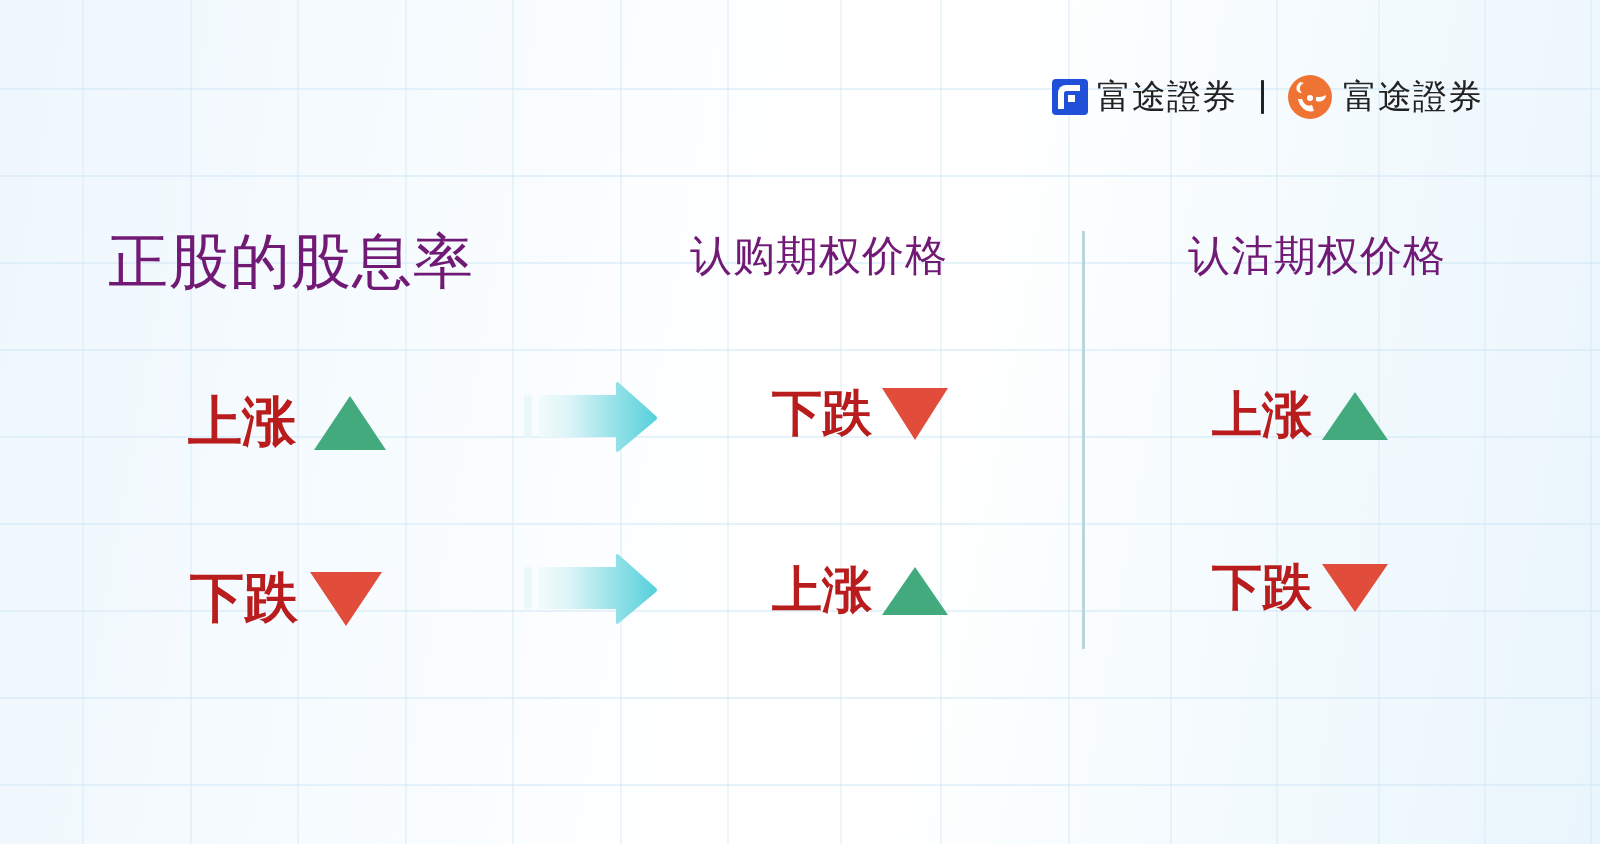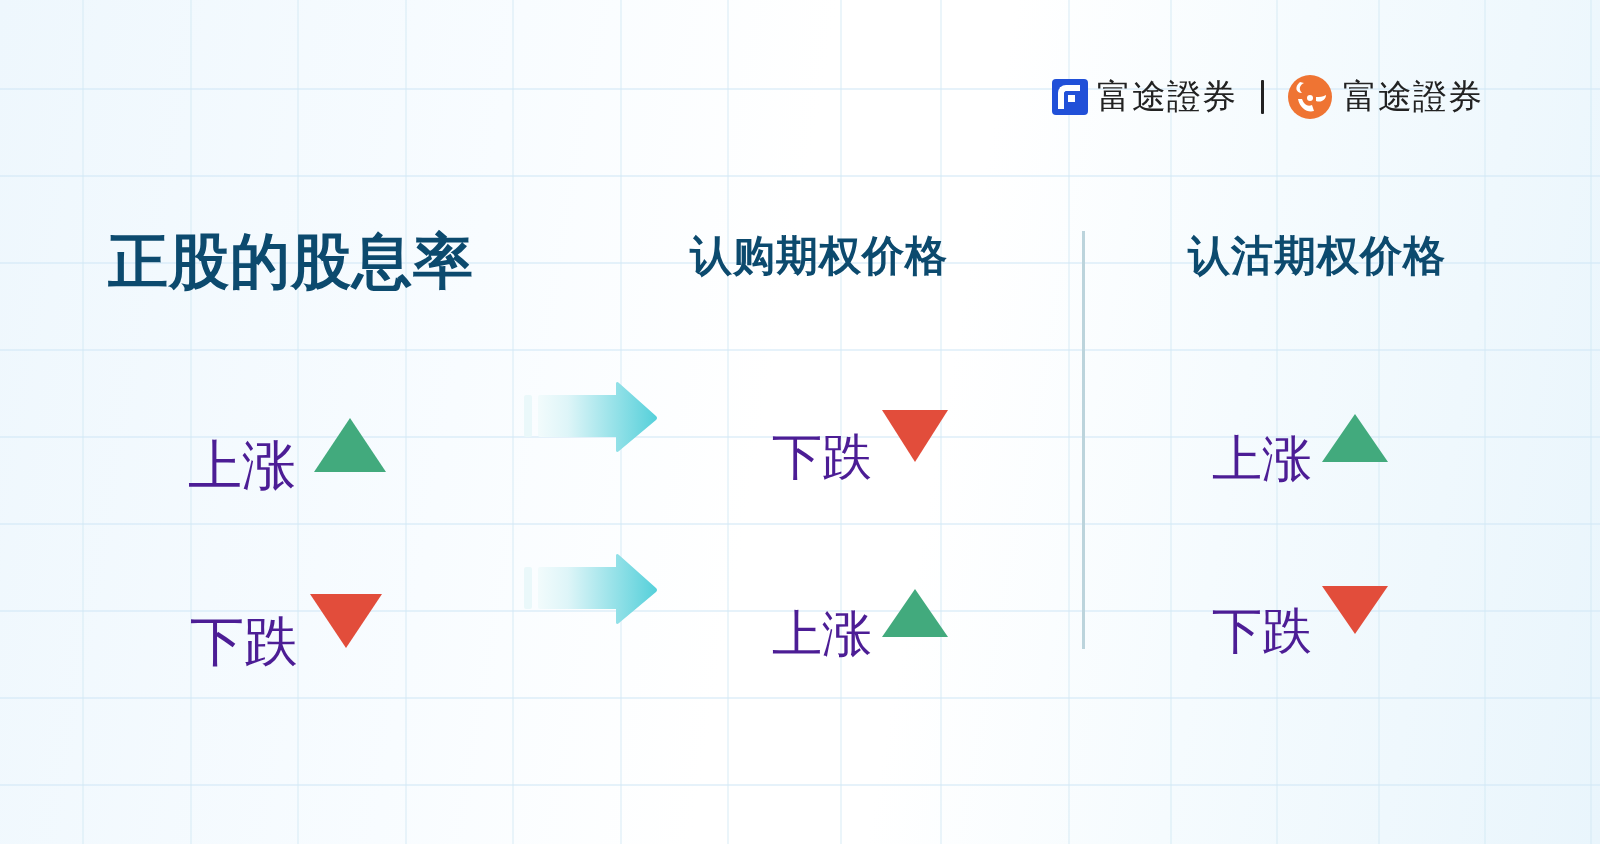--- a/index.html
+++ b/index.html
@@ -13,28 +13,28 @@
   .grid .h { position: absolute; left: 0; right: 0; height: 2px; background: rgba(210,232,245,0.55); }
 
   .logo { position: absolute; top: 47px; left: 1052px; height: 44px; display: flex; align-items: center; margin-top: 28px; }
   .logo .futu-mark { width: 36px; height: 36px; background: #2150d8; border-radius: 4px; position: relative; }
   .logo .futu-mark::before { content: ""; position: absolute; left: 6px; top: 6px; width: 22px; height: 24px; border-left: 6px solid #fff; border-top: 6px solid #fff; border-top-left-radius: 8px; box-sizing: border-box; }
   .logo .futu-mark::after { content: ""; position: absolute; left: 16px; top: 16px; width: 7px; height: 7px; background: #fff; }
   .logo .brand-text { font-size: 34px; color: #222; margin-left: 9px; letter-spacing: 1px; font-weight: 500; }
   .logo .sep { width: 3px; height: 34px; background: #222; margin: 0 22px 0 24px; border-radius: 1px; }
   .logo .niu-mark { width: 48px; height: 48px; position: relative; }
 
-  .title { position: absolute; font-weight: bold; color: #0c4a6e; white-space: nowrap; text-align: center; }
+  .title { position: absolute; font-weight: normal; color: #701a75; white-space: nowrap; text-align: center; }
   .title.main { left: 108px; top: 222px; font-size: 60px; letter-spacing: 1px; }
   .title.col { font-size: 42px; top: 228px; letter-spacing: 1px; }
 
   .divider { position: absolute; left: 1082px; top: 231px; width: 3px; height: 418px; background: #bcd4dc; }
 
   .cell { position: absolute; display: flex; align-items: center; white-space: nowrap; }
-  .cell .lbl { font-weight: normal; color: #4c1d95; margin-top: 44px; }
+  .cell .lbl { font-weight: bold; color: #b91c1c; }
   .lbl.big { font-size: 54px; }
   .lbl.mid { font-size: 50px; }
   .tri-up { width: 0; height: 0; border-left: 36px solid transparent; border-right: 36px solid transparent; border-bottom: 54px solid #42aa7d; margin-left: 16px; }
   .tri-down { width: 0; height: 0; border-left: 36px solid transparent; border-right: 36px solid transparent; border-top: 54px solid #e24d3b; margin-left: 16px; }
 
   .arrow { position: absolute; width: 134px; height: 72px; }
 </style>
 </head>
 <body>
 

